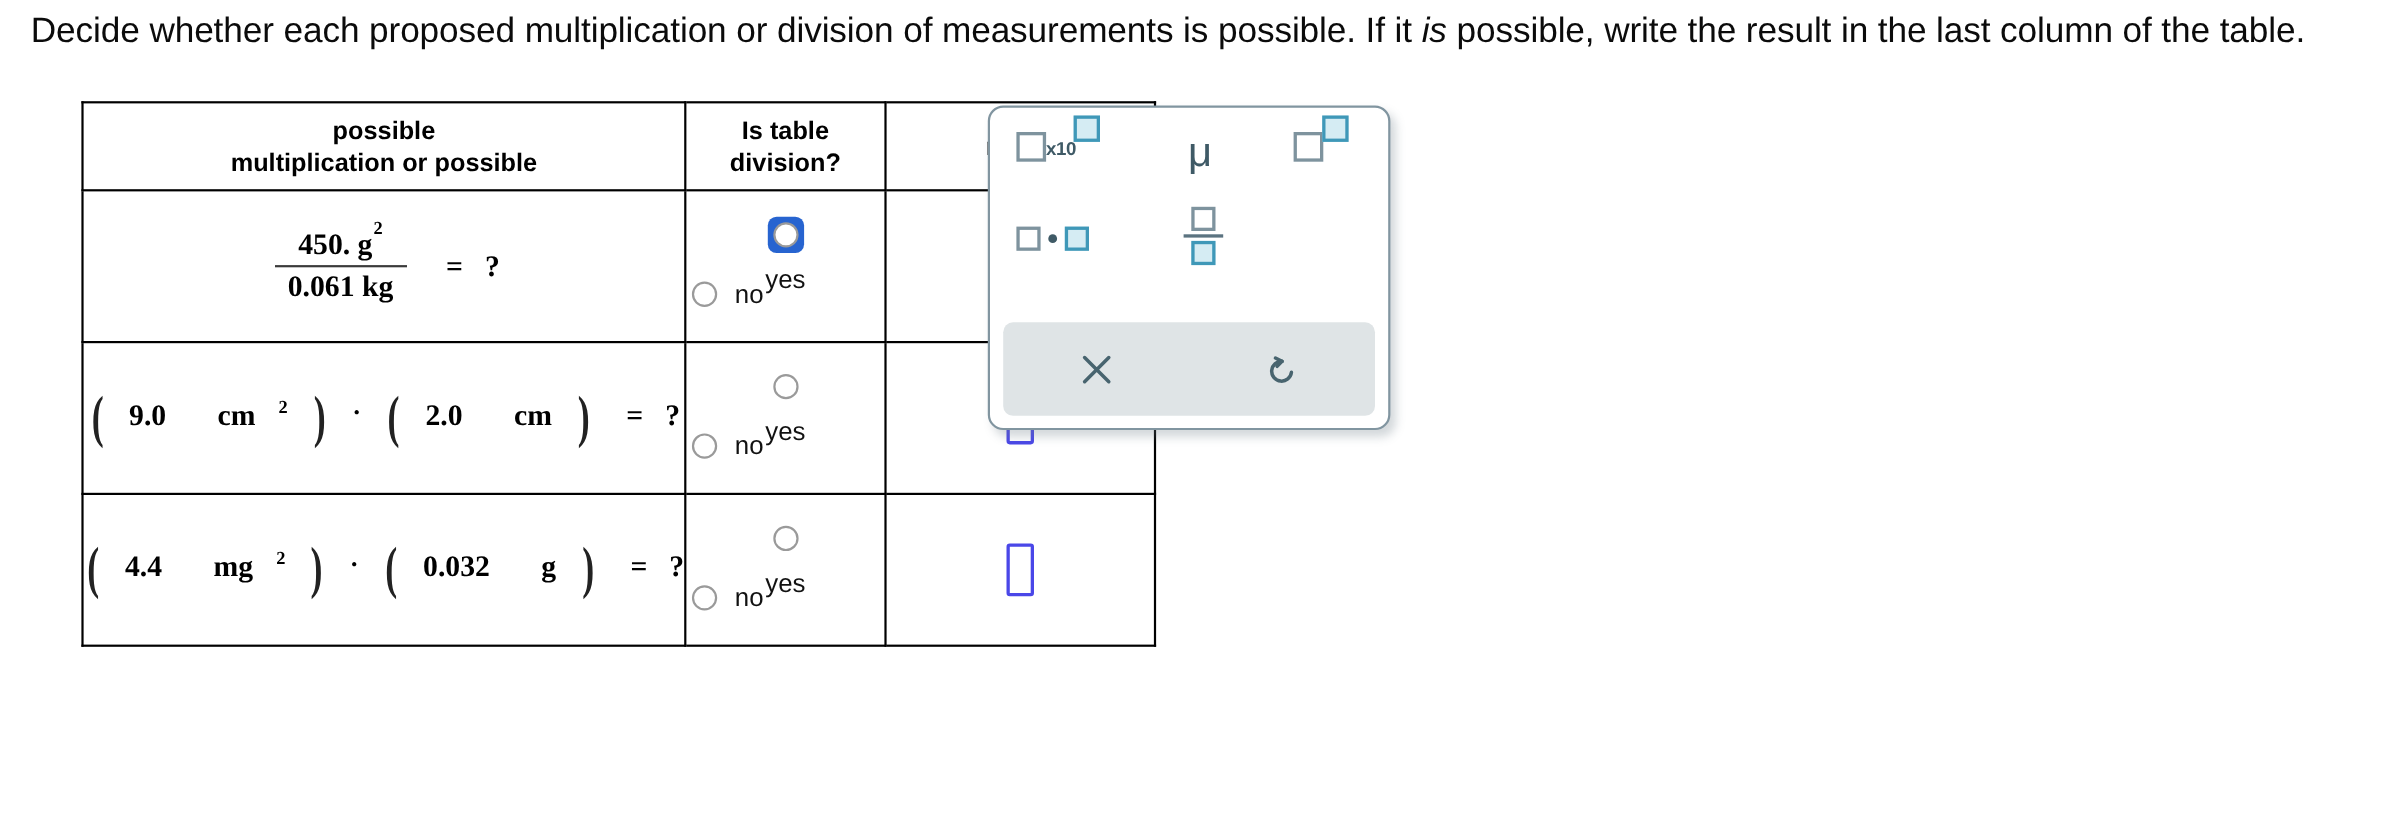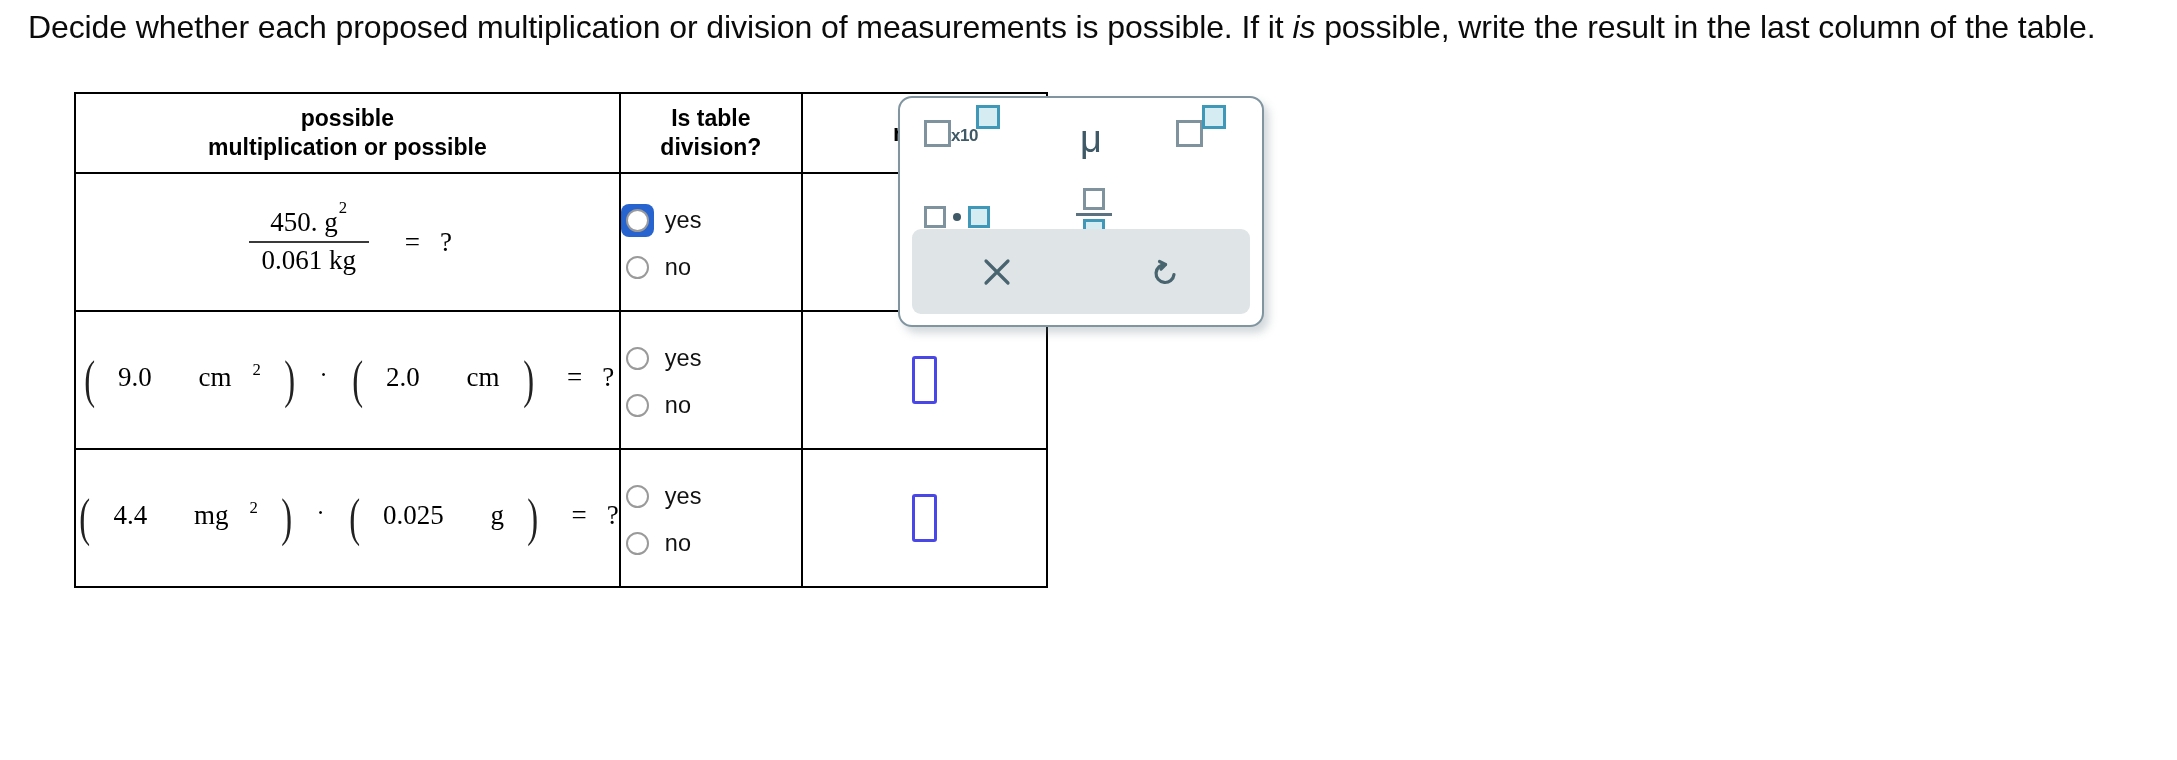--- a/index.html
+++ b/index.html
@@ -68,20 +68,21 @@
     padding: 4px 10px;
   }
 
   
   .mathline {
     display: inline-flex;
     align-items: center;
     justify-content: center;
     gap: 20px;
     white-space: nowrap;
+    font-weight: bold;
   }
   .frac {
     display: inline-flex;
     flex-direction: column;
     align-items: center;
     vertical-align: middle;
     margin: 0 6px;
   }
   .frac .num, .frac .den {
     padding: 2px 8px;
@@ -123,21 +124,21 @@
   
   .cell-radio {
     padding: 0 0 0 34px;
   }
   .radio-row {
     display: flex;
     align-items: center;
     gap: 11px;
     height: 47px;
   }
-  .radio-row.first { margin-top: 4px; }
+  .radio-row.first { margin-top: 4px; flex-direction: column; }
   .radio-outer {
     width: 33px;
     height: 33px;
     border-radius: 8px;
     display: flex;
     align-items: center;
     justify-content: center;
     flex: 0 0 auto;
     box-sizing: border-box;
   }
@@ -171,21 +172,21 @@
     box-sizing: border-box;
     vertical-align: middle;
   }
 
   
   .palette {
     position: absolute;
     left: 898px;
     top: 96px;
     width: 366px;
-    height: 231px;
+    height: 295px;
     background: #ffffff;
     border: 2.2px solid #8195a0;
     border-radius: 14px;
     box-shadow: 5px 6px 9px rgba(110,125,135,0.30);
     box-sizing: border-box;
   }
   .pal-grid {
     position: absolute;
     left: 0; top: 0; right: 0;
     height: 200px;
@@ -371,21 +372,21 @@
       </tr>
 
       <tr>
         <td class="cell-expr">
           <span class="mathline">
             <span class="paren">(</span>
             <span>4.4</span>&nbsp;<span>mg</span><span class="sup">2</span>
             <span class="paren">)</span>
             <span class="dotop">·</span>
             <span class="paren">(</span>
-            <span>0.025</span>&nbsp;<span>g</span>
+            <span>0.032</span>&nbsp;<span>g</span>
             <span class="paren">)</span>
             <span class="eqq">=</span>
             <span>?</span>
           </span>
         </td>
         <td class="cell-radio">
           <div class="radio-row first">
             <span class="radio-outer">
               <span class="radio-dot"></span>
             </span>

